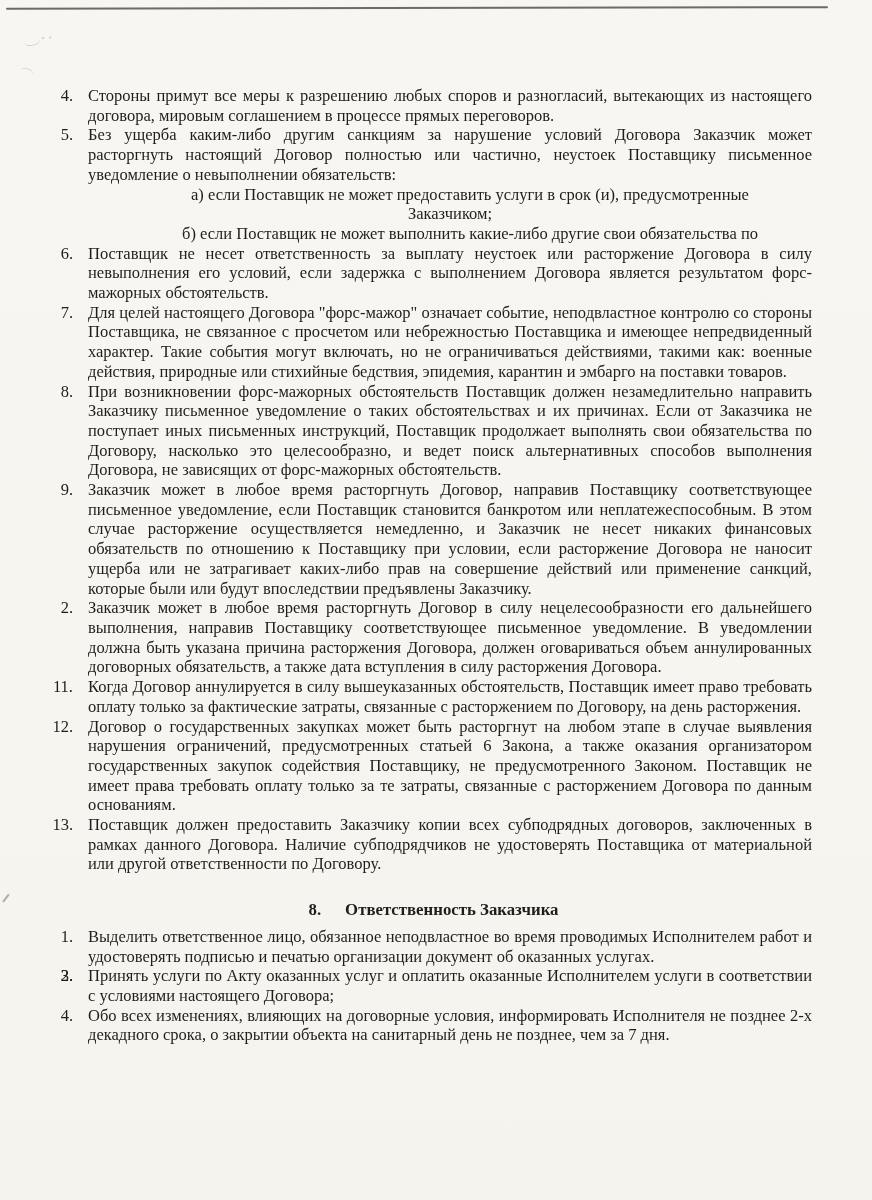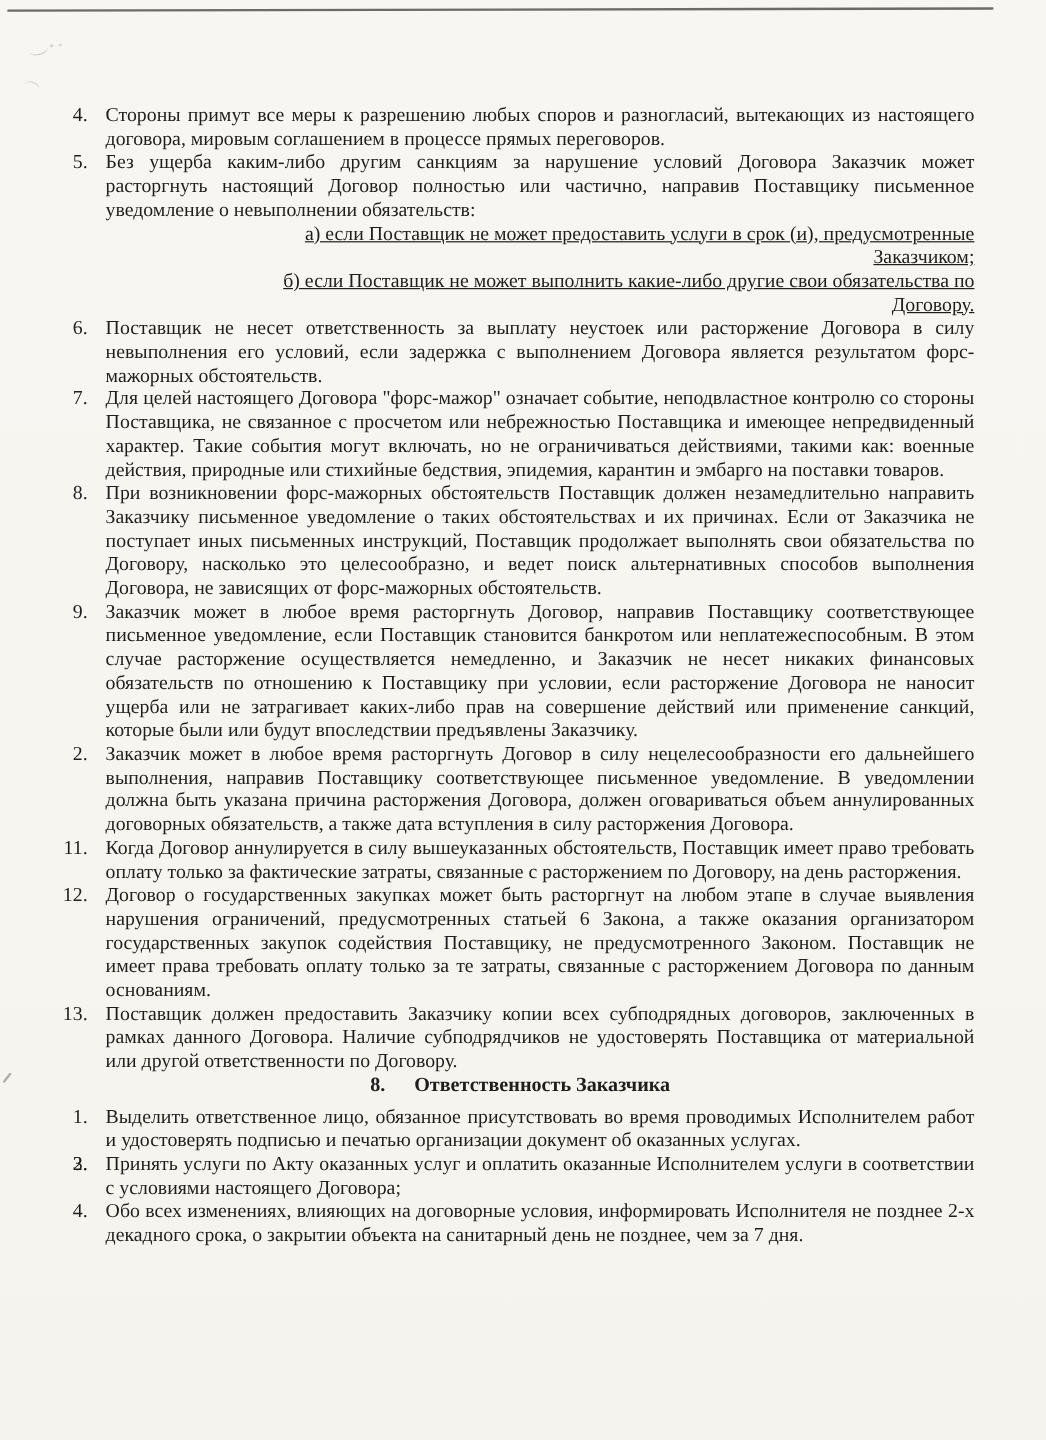--- a/index.html
+++ b/index.html
@@ -40,24 +40,24 @@
   }
   .item{
     position:relative;
     padding-left:33px;
     text-align:justify;
   }
   .item .num{
     position:absolute;left:-8px;top:0;width:26px;
     text-align:right;
   }
-  .subline{text-align:right;text-decoration:underline;}
+  .subline{text-align:center;}
   .subline.indent{padding-left:40px;}
   .heading{
-    margin-bottom:7px;
+    margin-top:26px;margin-bottom:7px;
     text-align:center;font-weight:bold;font-size:16.8px;
   }
   .heading .h-num{margin-right:24px;}
 </style>
 </head>
 <body>
 
 <div class="page">
 
   <div class="scan-line"></div>
@@ -65,25 +65,24 @@
   <div class="pencil-b"></div>
   <div class="stray-tick"></div>
 
   <div class="content">
 
     <div class="item">
       <span class="num">4.</span><span>Стороны примут все меры к разрешению любых споров и разногласий, вытекающих из настоящего договора, мировым соглашением в процессе прямых переговоров.</span>
     </div>
 
     <div class="item">
-      <span class="num">5.</span><span>Без ущерба каким-либо другим санкциям за нарушение условий Договора Заказчик может расторгнуть настоящий Договор полностью или частично, направив Поставщику письменное уведомление о невыполнении обязательств:</span>
+      <span class="num">5.</span><span>Без ущерба каким-либо другим санкциям за нарушение условий Договора Заказчик может расторгнуть настоящий Договор полностью или частично, неустоек Поставщику письменное уведомление о невыполнении обязательств:</span>
       <div class="subline indent">а) если Поставщик не может предоставить услуги в срок (и), предусмотренные</div>
       <div class="subline">Заказчиком;</div>
       <div class="subline indent">б) если Поставщик не может выполнить какие-либо другие свои обязательства по</div>
-      <div class="subline">Договору.</div>
     </div>
 
     <div class="item">
       <span class="num">6.</span><span>Поставщик не несет ответственность за выплату неустоек или расторжение Договора в силу невыполнения его условий, если задержка с выполнением Договора является результатом форс-мажорных обстоятельств.</span>
     </div>
 
     <div class="item">
       <span class="num">7.</span><span>Для целей настоящего Договора "форс-мажор" означает событие, неподвластное контролю со стороны Поставщика, не связанное с просчетом или небрежностью Поставщика и имеющее непредвиденный характер. Такие события могут включать, но не ограничиваться действиями, такими как: военные действия, природные или стихийные бедствия, эпидемия, карантин и эмбарго на поставки товаров.</span>
     </div>
 
@@ -109,21 +108,21 @@
 
     <div class="item">
       <span class="num">13.</span><span>Поставщик должен предоставить Заказчику копии всех субподрядных договоров, заключенных в рамках данного Договора. Наличие субподрядчиков не удостоверять Поставщика от материальной или другой ответственности по Договору.</span>
     </div>
 
     <div class="heading">
       <span class="h-num">8.</span><span class="h-title">Ответственность Заказчика</span>
     </div>
 
     <div class="item">
-      <span class="num">1.</span><span>Выделить ответственное лицо, обязанное присутствовать во время проводимых Исполнителем работ и удостоверять подписью и печатью организации документ об оказанных услугах.</span>
+      <span class="num">1.</span><span>Выделить ответственное лицо, обязанное неподвластное во время проводимых Исполнителем работ и удостоверять подписью и печатью организации документ об оказанных услугах.</span>
     </div>
 
     <div class="item">
       <span class="num">2.</span>
     </div>
 
     <div class="item">
       <span class="num">3.</span><span>Принять услуги по Акту оказанных услуг и оплатить оказанные Исполнителем услуги в соответствии с условиями настоящего Договора;</span>
     </div>
 

